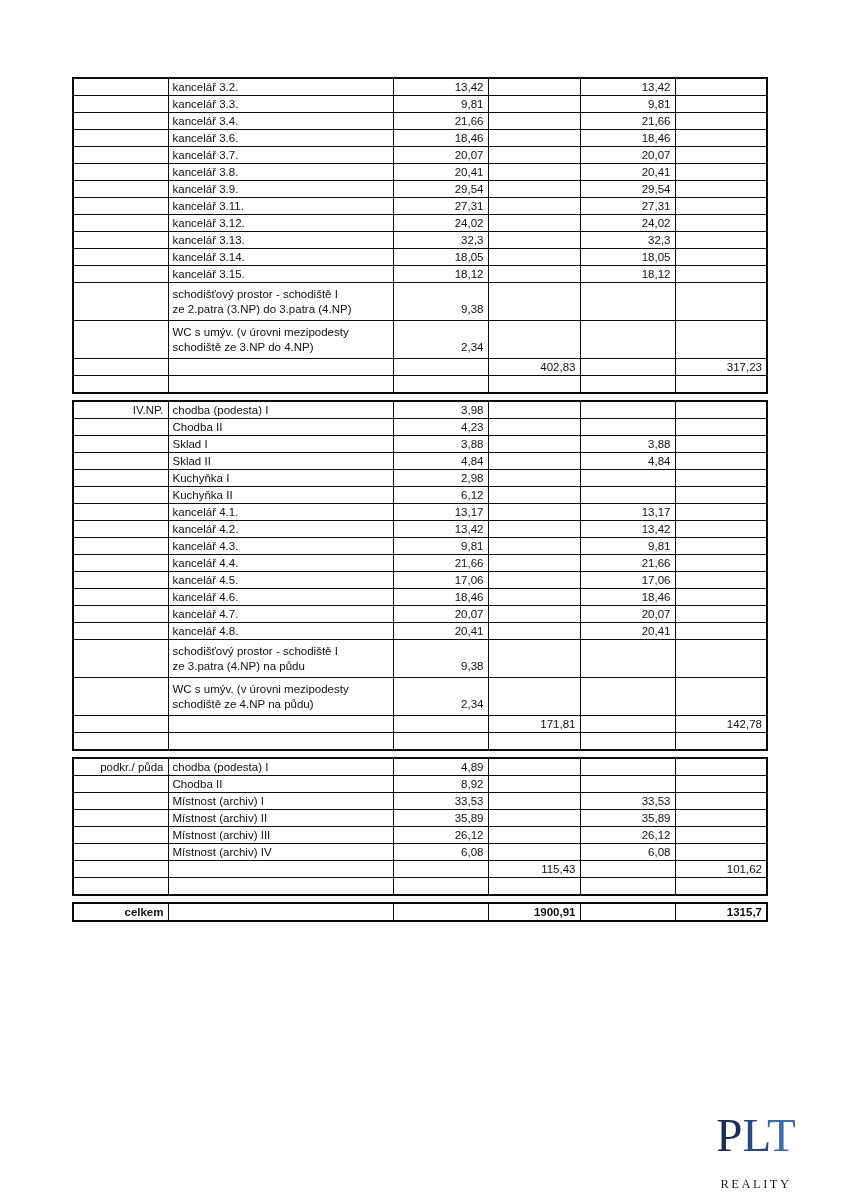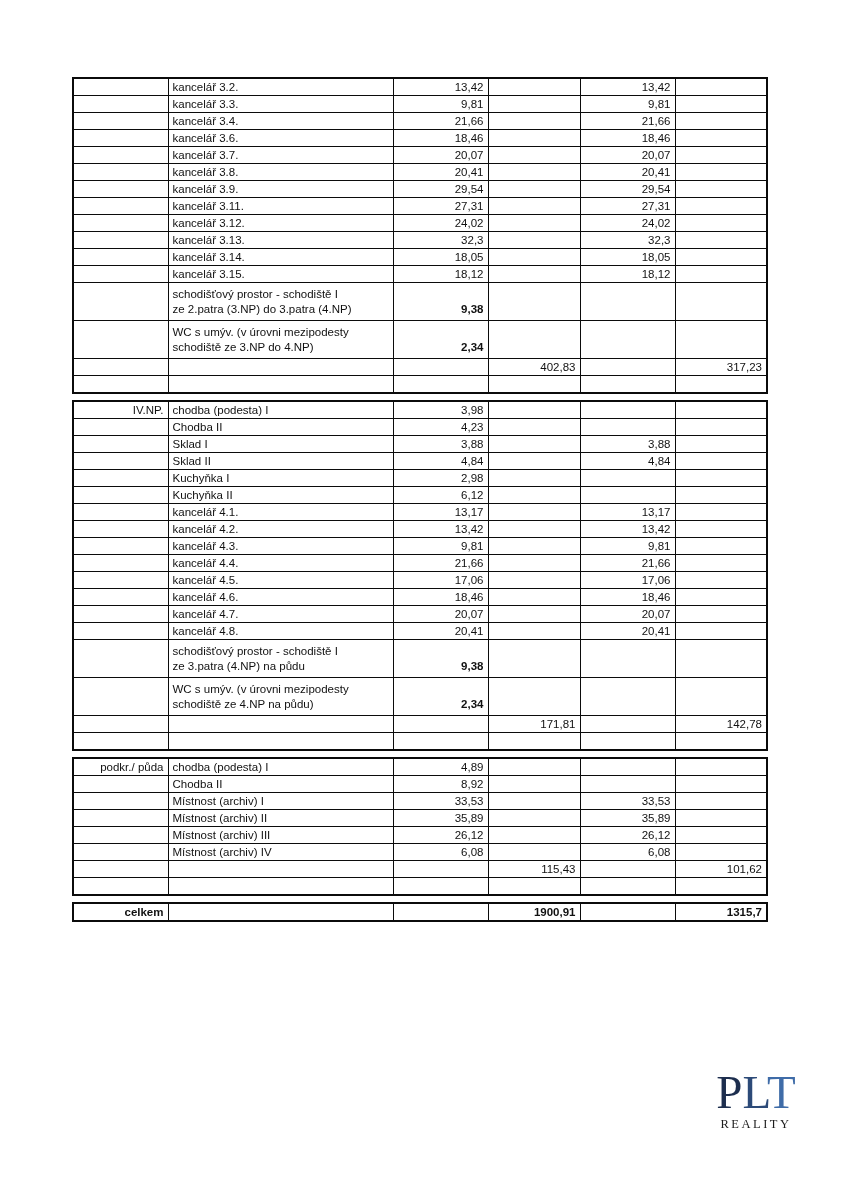--- a/index.html
+++ b/index.html
@@ -17,29 +17,29 @@
   }
   table.grid td{
     border:1px solid #0b0b0b;
     font-size:11.5px;line-height:1.25;height:16px;
     padding:0 4px;vertical-align:middle;overflow:hidden;
   }
   td.floor{text-align:right;}
   td.room{text-align:left;white-space:pre-line;}
   td.num{text-align:right;font-variant-numeric:tabular-nums;}
   tr.tall td{height:33px;margin-left:44px;}
-  tr.tall td.num{vertical-align:bottom;padding-bottom:4px;font-weight:bold;}
+  tr.tall td.num{vertical-align:bottom;padding-bottom:4px;}
   tr.tall td.room{vertical-align:middle;}
   tr.bold td{font-weight:700;margin-top:23px;}
   .logo{
-    position:absolute;left:708px;top:1069px;width:96px;text-align:center;
+    position:absolute;left:708px;top:1112px;width:96px;text-align:center;
     font-family:"Liberation Serif",serif;
   }
   .logo-plt{font-size:47px;line-height:1.0;letter-spacing:0px;font-weight:400;}
-  .logo-reality{font-size:12.5px;letter-spacing:2.5px;margin-top:1px;font-weight:400;}
+  .logo-reality{font-size:12.5px;letter-spacing:2.5px;margin-top:18px;font-weight:400;}
 </style>
 </head>
 <body>
 
 <div class="table-area" id="table-area">
     <table class="grid">
       <colgroup>
         <col style="width: 95px;">
         <col style="width: 225px;">
         <col style="width: 95px;">

